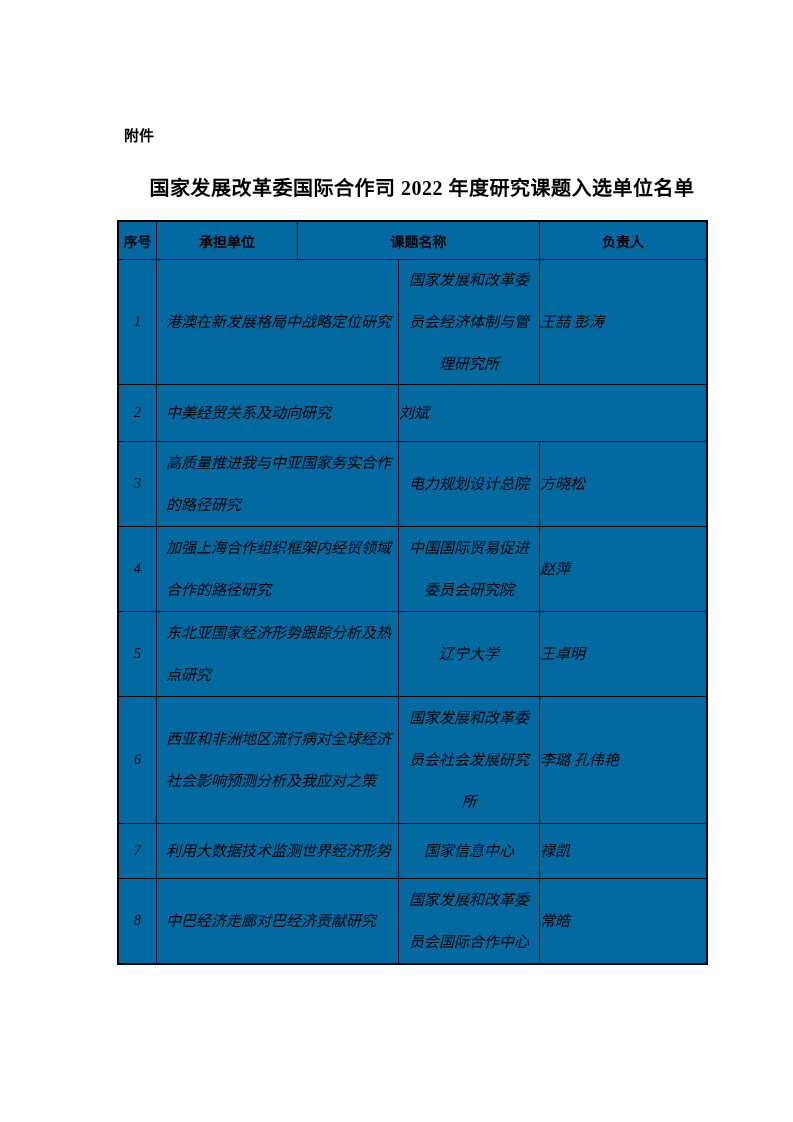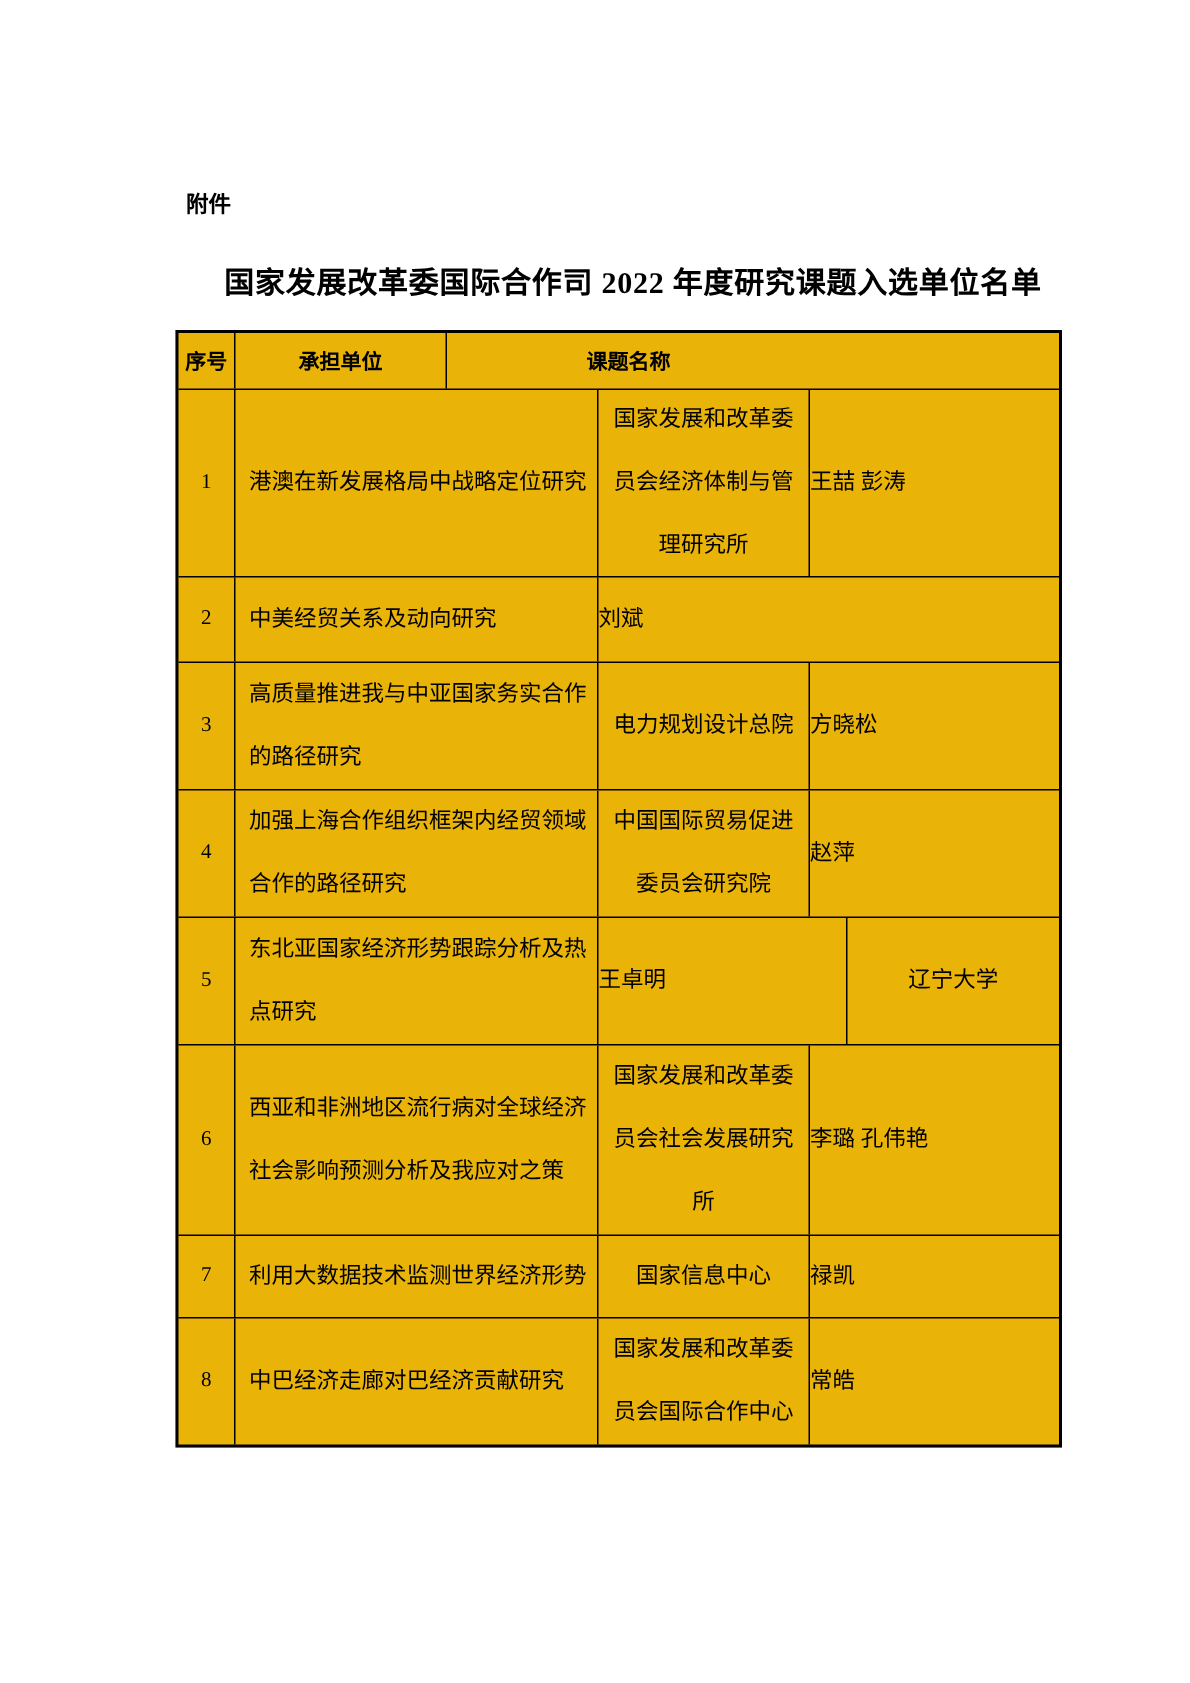--- a/index.html
+++ b/index.html
@@ -30,21 +30,21 @@
     font-weight: bold;
     letter-spacing: 0.5px;
   }
   .table {
     position: absolute;
     left: 117px;
     top: 220px;
     width: 591px;
     border: 2px solid #000000;
     box-sizing: border-box;
-    background: #eab308;
+    background: #0369a1;
   }
   .tr {
     display: flex;
     border-bottom: 1px solid #000000;
     box-sizing: border-box;
   }
   .tr:last-child { border-bottom: none; }
   
   .tr:nth-child(1) { height: 38px; }
   .tr:nth-child(2) { height: 125px; }
@@ -57,21 +57,21 @@
   .tr:nth-child(9) { height: 84px; }
   .td {
     display: flex;
     align-items: center;
     box-sizing: border-box;
     border-right: 1px solid #000000;
     font-size: 15px;
     line-height: 42px;
   }
   .td:last-child { border-right: none; }
-  .td span { white-space: pre-line; }
+  .td span { white-space: pre-line; font-style: italic; }
   .c-no {
     width: 38px;
     justify-content: center;
     text-align: center;
     font-size: 14px;
   }
   .c-topic {
     width: 242px;
     justify-content: flex-start;
     text-align: left;
@@ -104,20 +104,21 @@
 
   <div class="attachment">附件</div>
 
   <h1 class="title">国家发展改革委国际合作司 2022 年度研究课题入选单位名单</h1>
 
   <div class="table">
     <div class="tr thead">
       <div class="td c-no">序号</div>
       <div class="td c-unit">承担单位</div>
       <div class="td c-topic">课题名称</div>
+      <div class="td c-leader">负责人</div>
     </div>
 
     <div class="tr">
       <div class="td c-no">
         <span>1</span>
       </div>
       <div class="td c-topic">
         <span>港澳在新发展格局中战略定位研究</span>
       </div>
       <div class="td c-unit">
@@ -176,25 +177,25 @@
     </div>
 
     <div class="tr">
       <div class="td c-no">
         <span>5</span>
       </div>
       <div class="td c-topic">
         <span>东北亚国家经济形势跟踪分析及热
 点研究</span>
       </div>
+      <div class="td c-unit">
+        <span>辽宁大学</span>
+      </div>
       <div class="td c-leader">
         <span>王卓明</span>
-      </div>
-      <div class="td c-unit">
-        <span>辽宁大学</span>
       </div>
     </div>
 
     <div class="tr">
       <div class="td c-no">
         <span>6</span>
       </div>
       <div class="td c-topic">
         <span>西亚和非洲地区流行病对全球经济
 社会影响预测分析及我应对之策</span>

